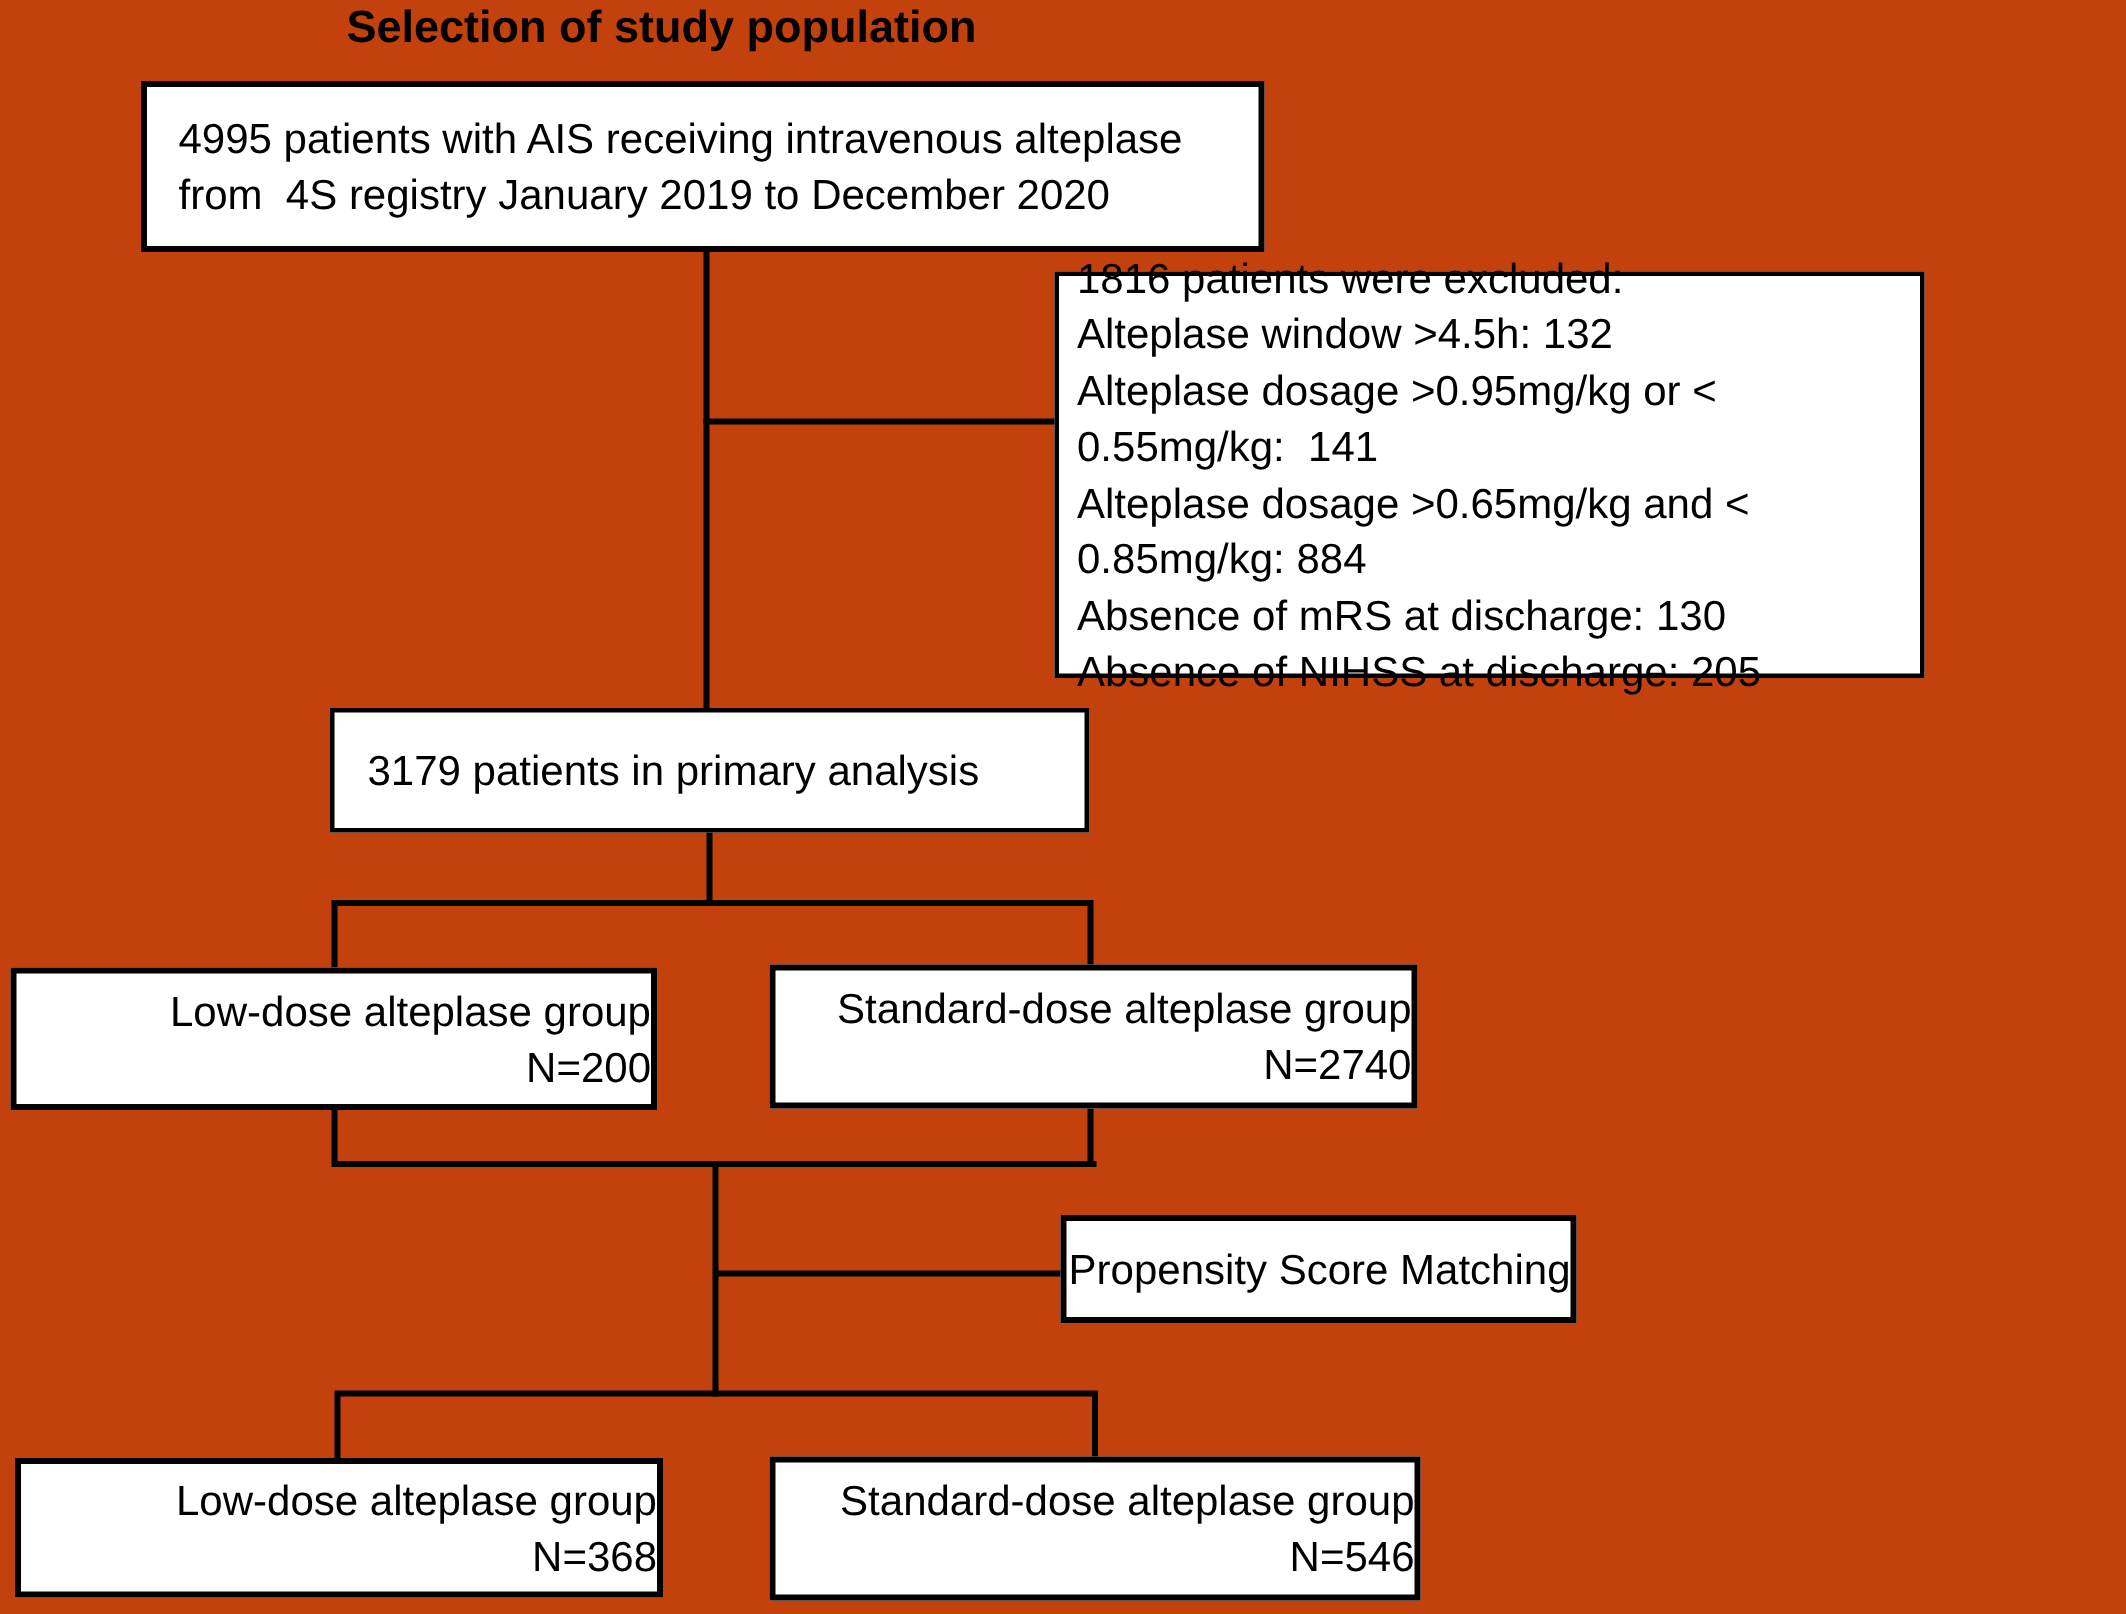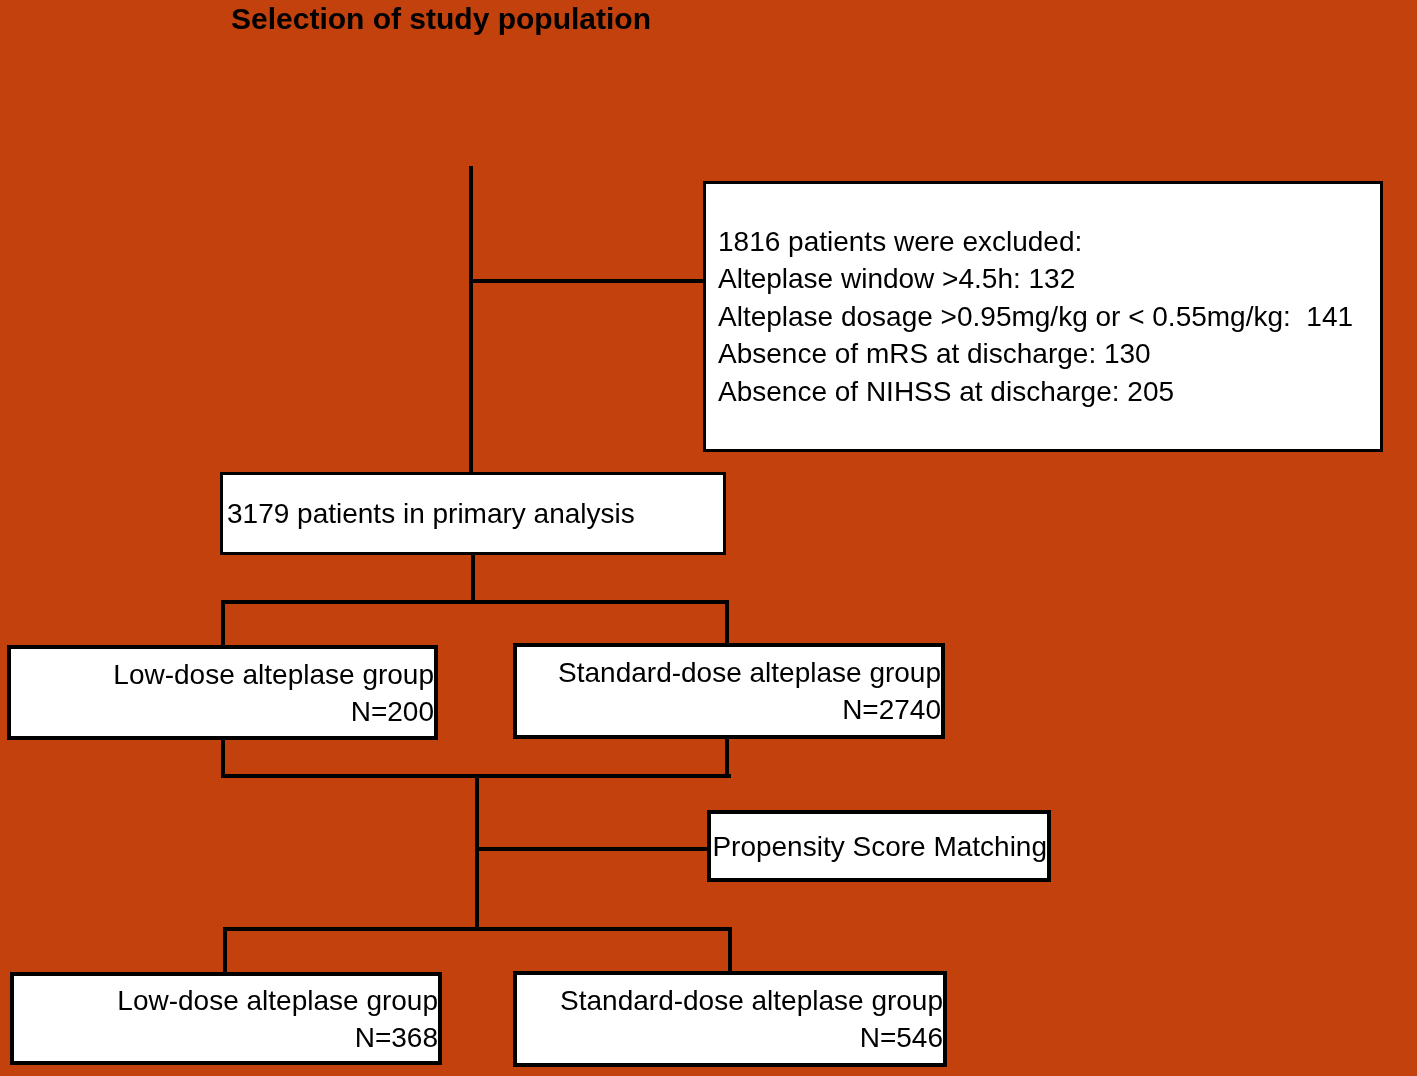--- a/index.html
+++ b/index.html
@@ -43,22 +43,22 @@
     font-size: 28px;
     line-height: 37px;
   }
   .box.thin { border-width: 3px; }
   .box.left-align { align-items: flex-start; }
   .box.center { align-items: flex-end; text-align: center; }
   .bind-text { white-space: pre-wrap; }
 
   
   #box-initial   { left: 94px;  top: 54px;  width: 749px; height: 114px; padding-left: 21px; }
-  #box-excluded  { left: 703px; top: 181px; width: 680px; height: 271px; padding-left: 12px; line-height: 37.5px; }
-  #box-primary   { left: 220px; top: 472px; width: 506px; height: 83px;  padding-left: 4px; }
+  #box-excluded  { left: 703px; top: 181px; width: 580px; height: 271px; padding-left: 12px; line-height: 37.5px; }
+  #box-primary   { left: 220px; top: 472px; width: 506px; height: 83px;  padding-left: 22px; }
   #box-low-pre   { left: 7px;   top: 645px; width: 431px; height: 95px; }
   #box-std-pre   { left: 513px; top: 643px; width: 432px; height: 96px; }
   #box-psm       { left: 707px; top: 810px; width: 344px; height: 72px; }
   #box-low-post  { left: 10px;  top: 972px; width: 432px; height: 93px; }
   #box-std-post  { left: 513px; top: 971px; width: 434px; height: 96px; }
 </style>
 </head>
 <body>
 
 <div id="canvas">
@@ -71,25 +71,30 @@
     <path d="M473 553 V602 M221 602 H729 M223 600 V647 M727 600 V645" stroke="#000" stroke-width="4" fill="none"></path>
 
     <path d="M223 738 V778 M727 737 V778 M221 776 H731 M477 774 V931" stroke="#000" stroke-width="4" fill="none"></path>
     <path d="M477 849 H709" stroke="#000" stroke-width="4" fill="none"></path>
 
     <path d="M223 929 H732 M225 927 V974 M730 927 V973" stroke="#000" stroke-width="4" fill="none"></path>
   </svg>
 
   <div class="page-title bind-text">Selection of study population</div>
 
+  <div class="box left-align" id="box-initial">
+    <div class="bind-text">4995 patients with AIS receiving intravenous alteplase</div>
+    <div class="bind-text">from  4S registry January 2019 to December 2020</div>
+  </div>
 
   <div class="box thin left-align" id="box-excluded">
     <div class="bind-text">1816 patients were excluded:</div>
     <div class="bind-text">Alteplase window &gt;4.5h: 132</div>
     <div class="bind-text">Alteplase dosage &gt;0.95mg/kg or &lt; 0.55mg/kg:  141</div>
+    <div class="bind-text">Alteplase dosage &gt;0.65mg/kg and &lt; 0.85mg/kg: 884</div>
     <div class="bind-text">Absence of mRS at discharge: 130</div>
     <div class="bind-text">Absence of NIHSS at discharge: 205</div>
   </div>
 
   <div class="box thin left-align" id="box-primary">
     <div class="bind-text">3179 patients in primary analysis</div>
   </div>
 
   <div class="box center" id="box-low-pre">
     <div class="bind-text">Low-dose alteplase group</div>

